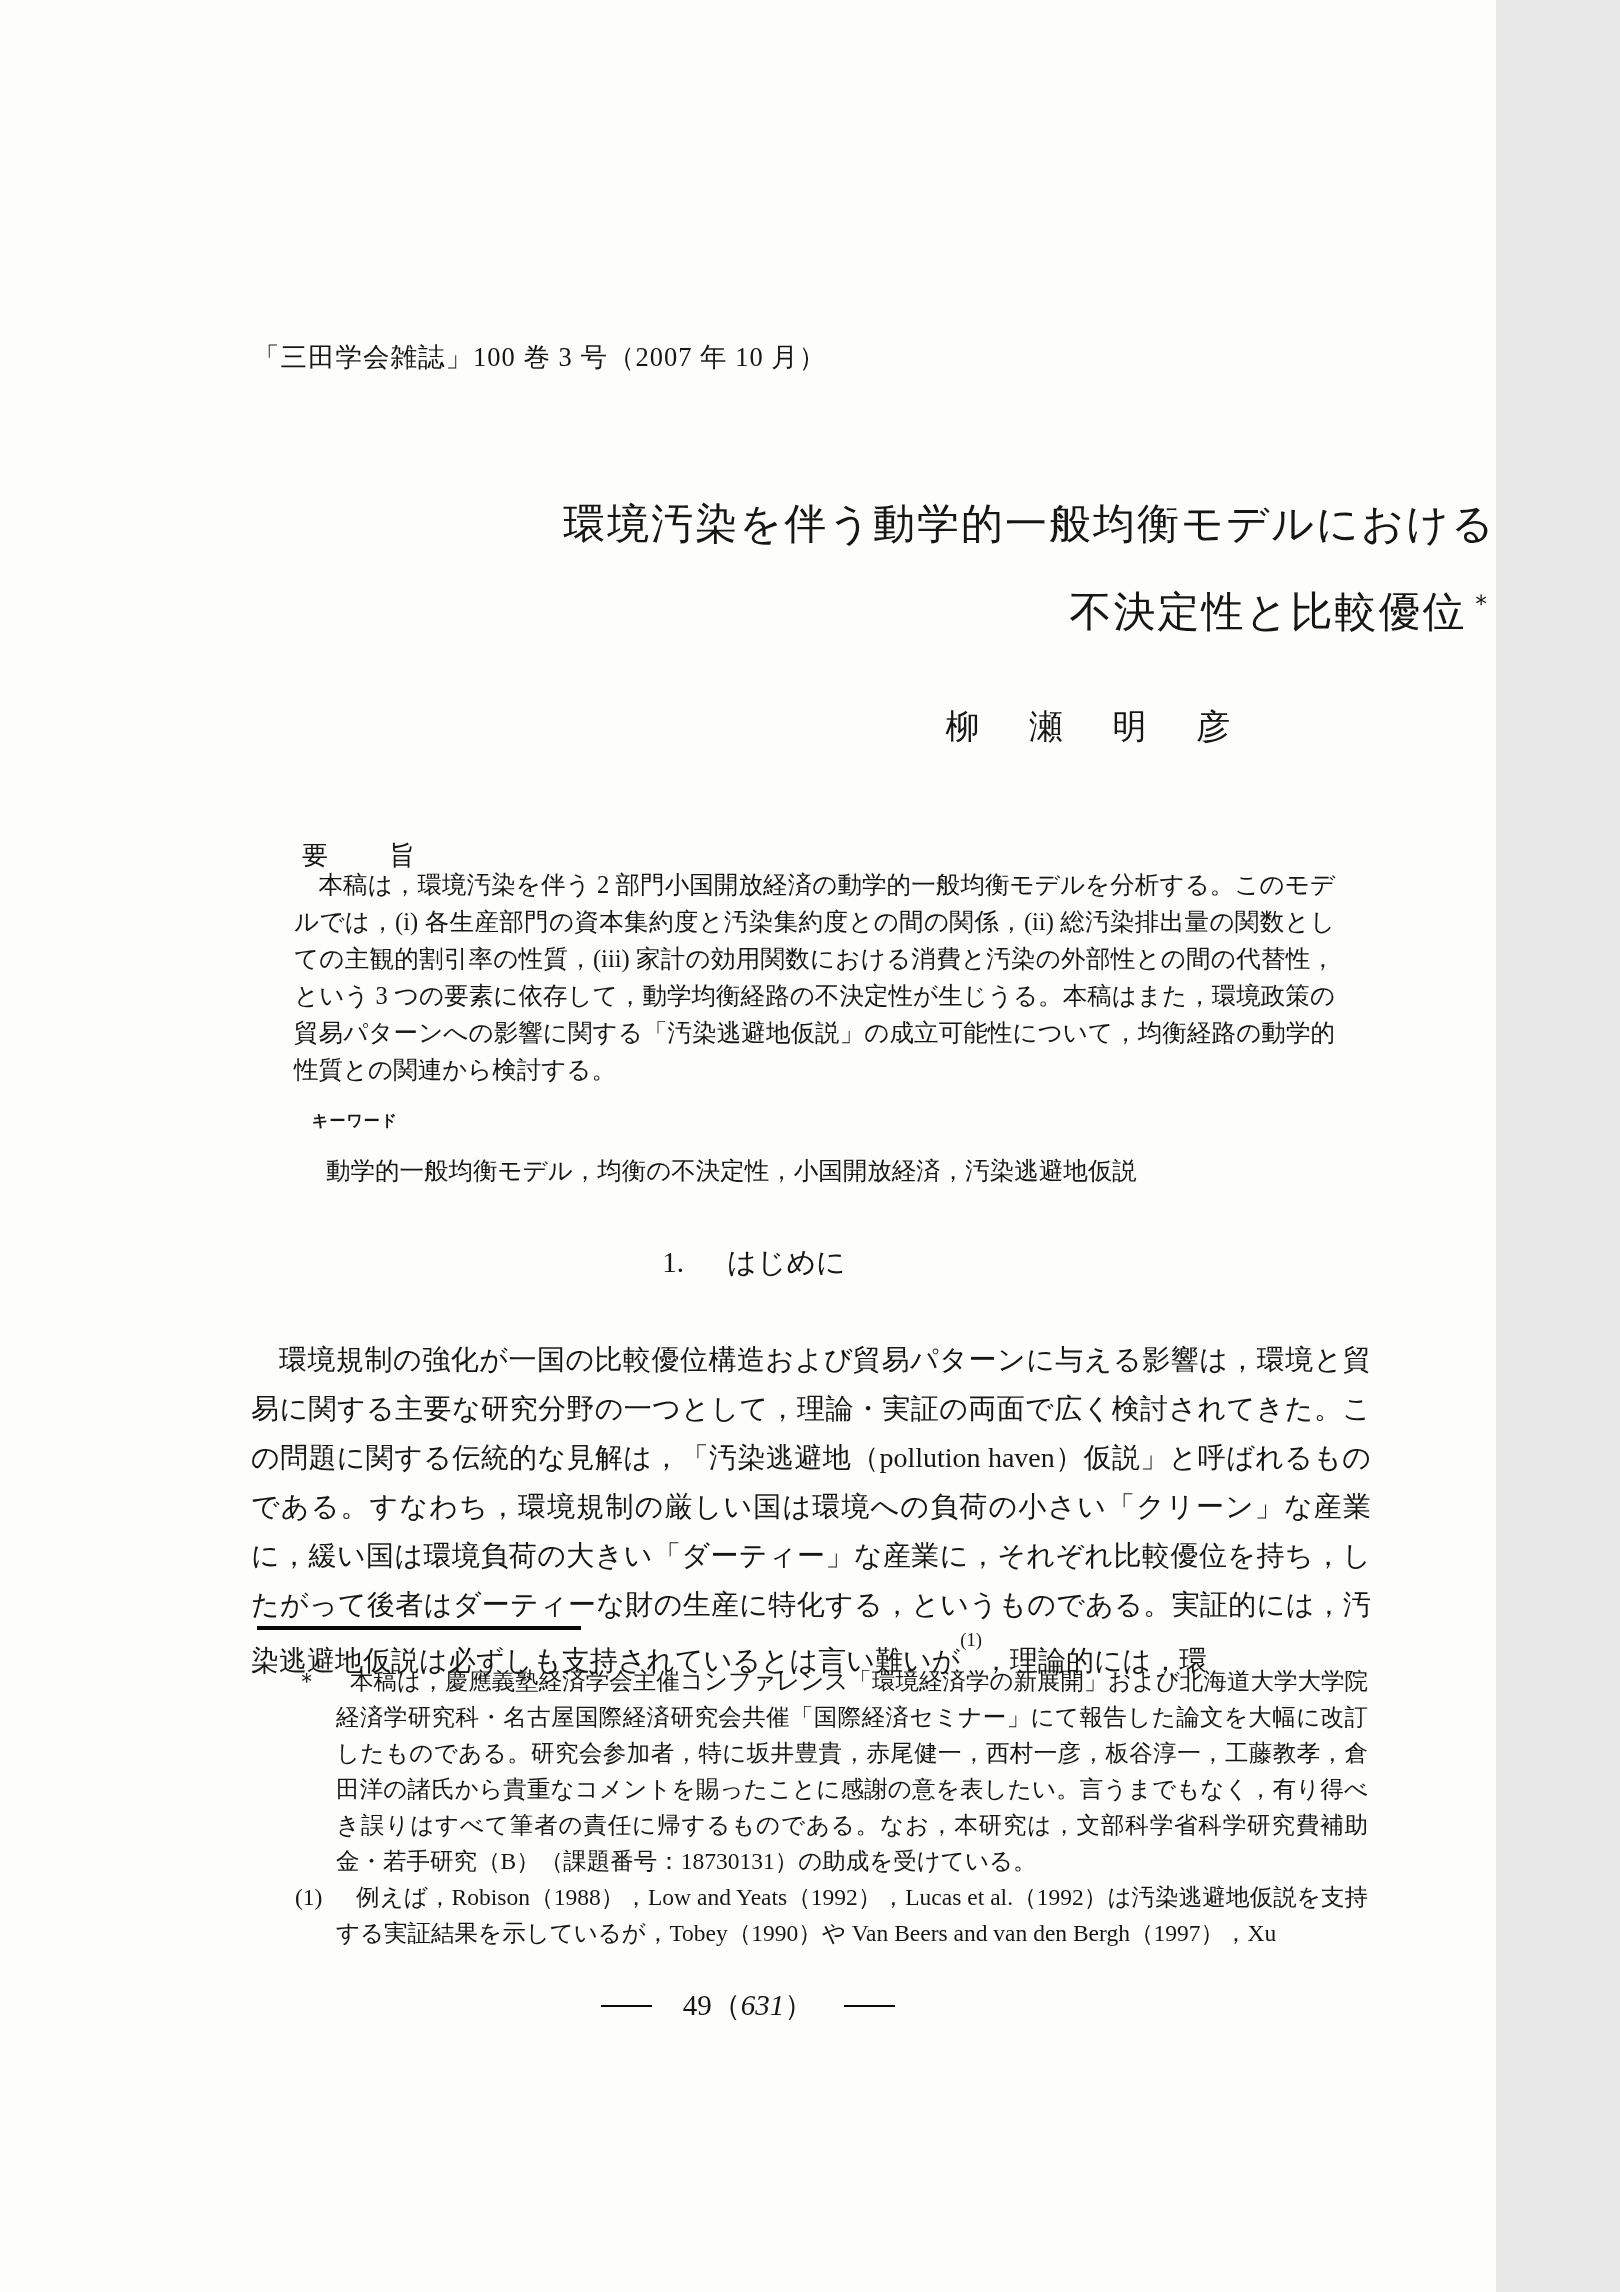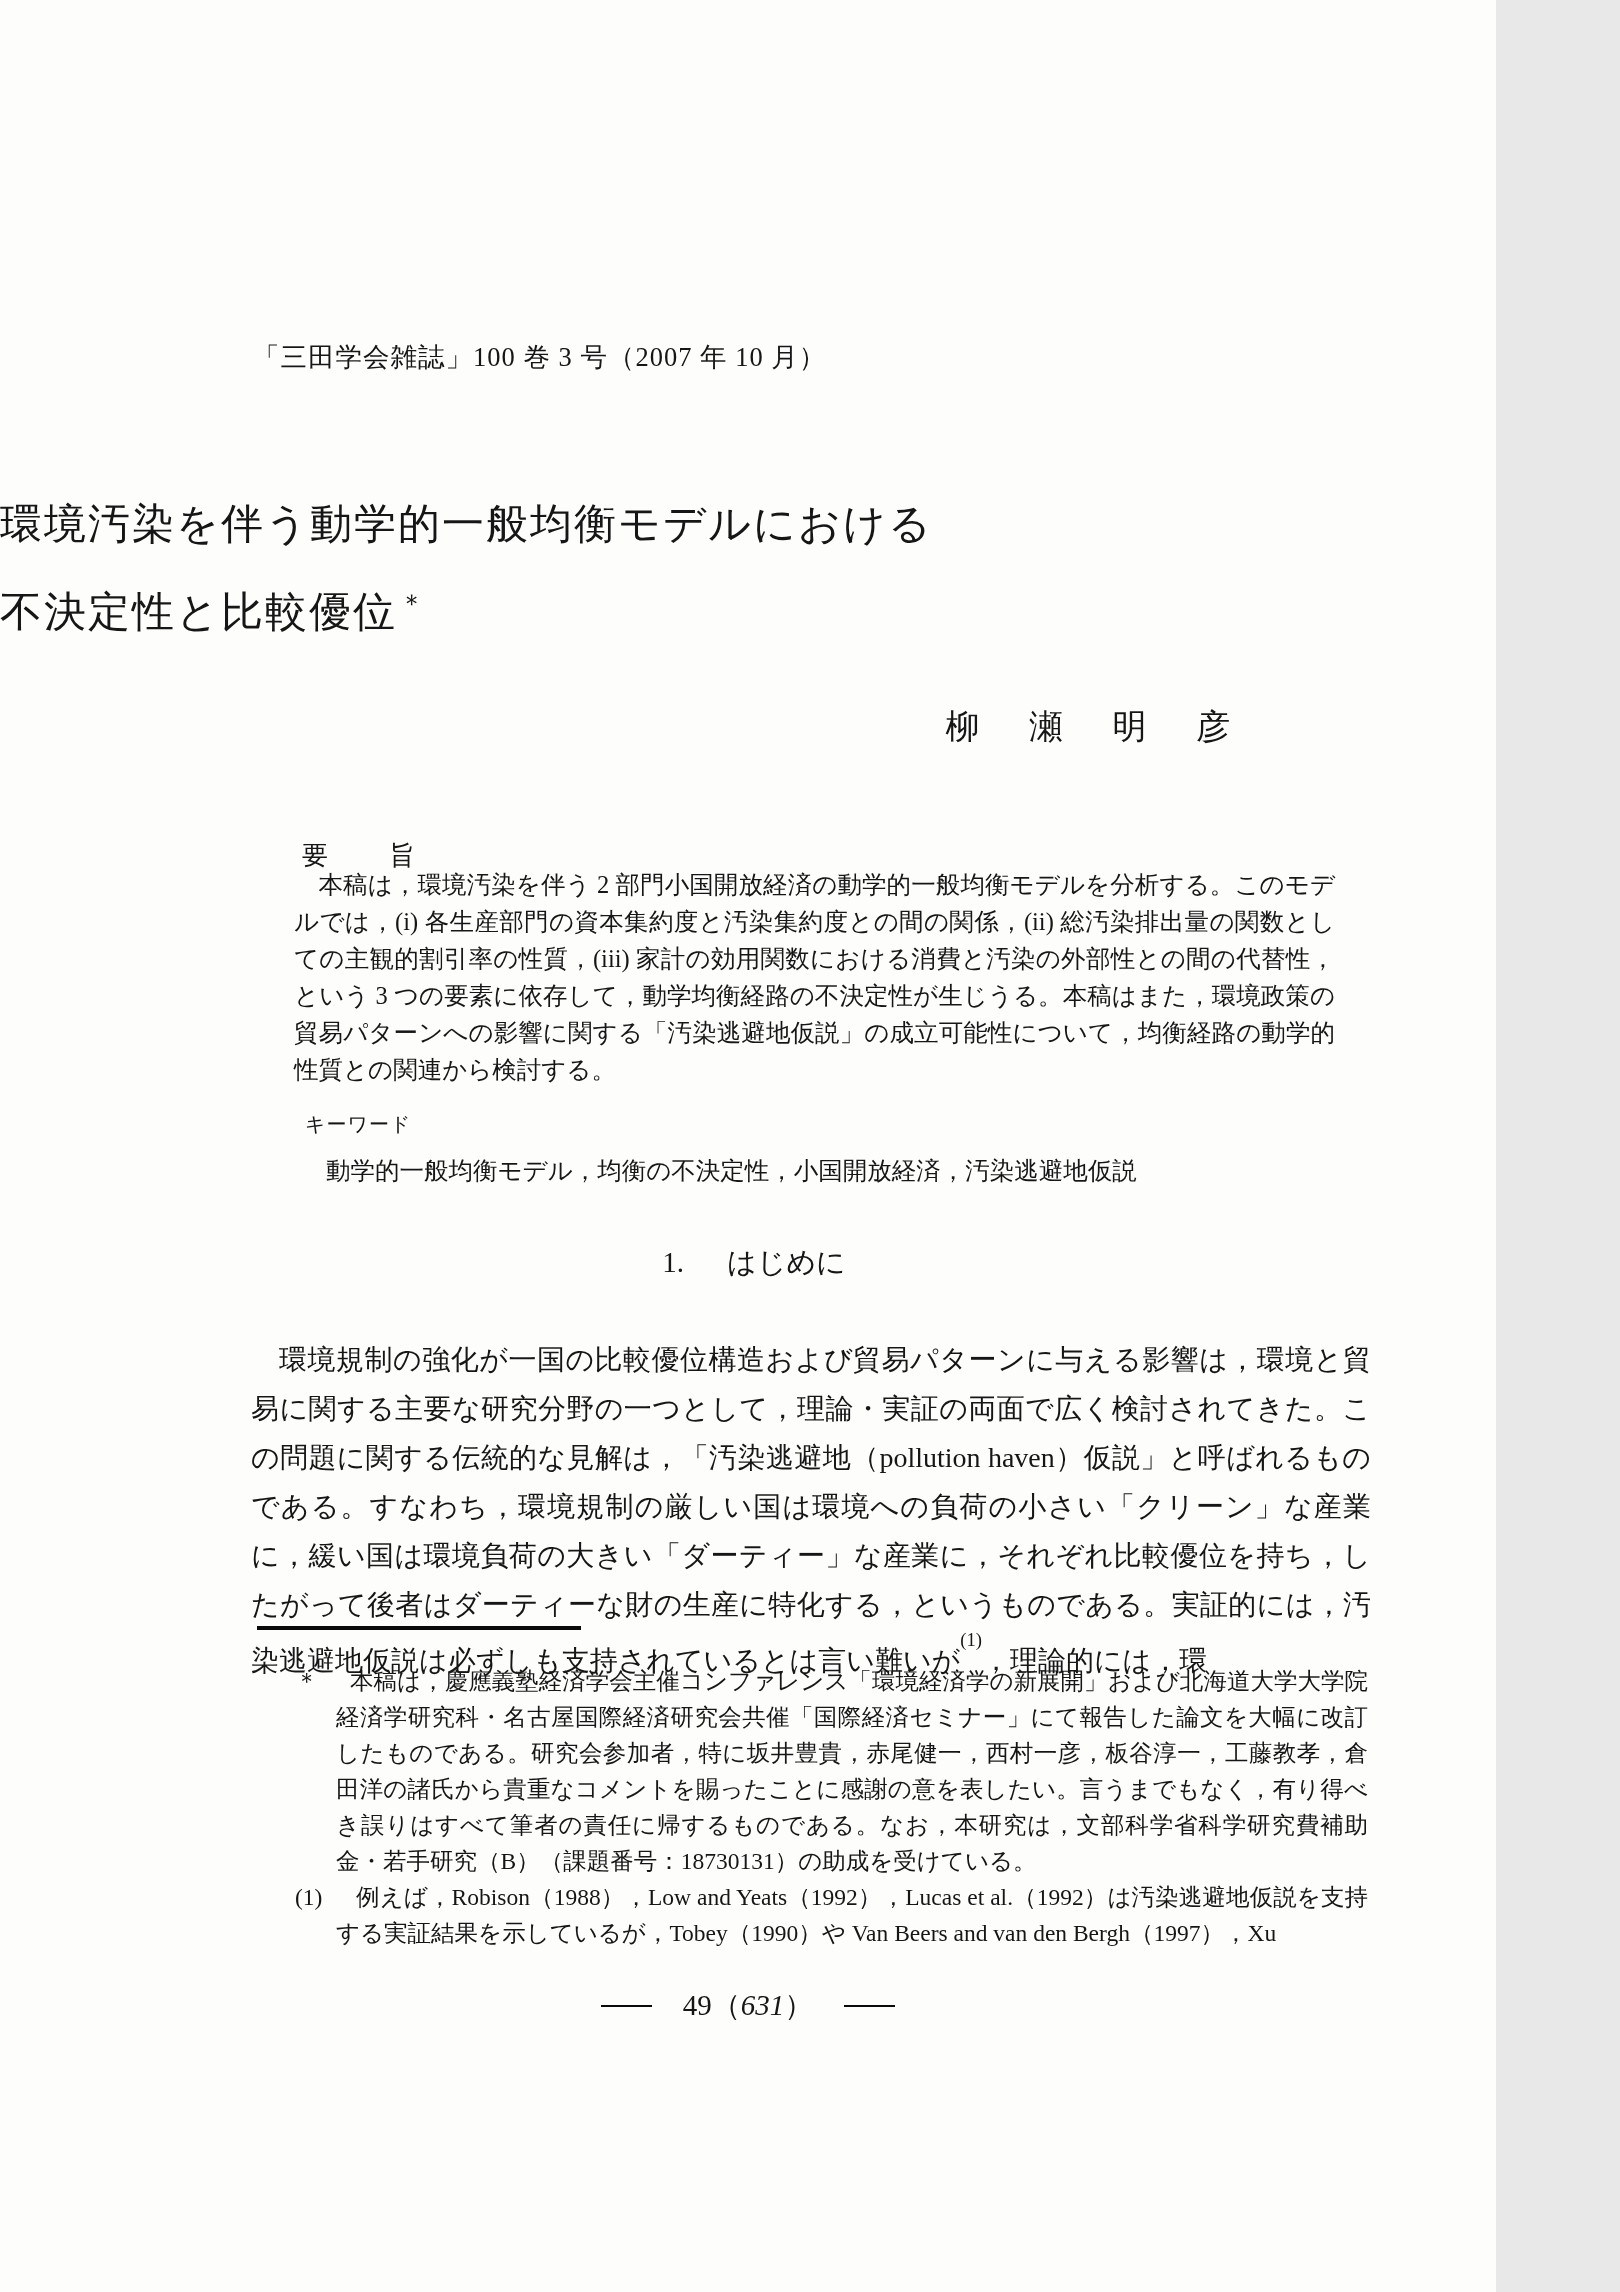--- a/index.html
+++ b/index.html
@@ -10,39 +10,39 @@
     font-family:"Liberation Serif","DejaVu Serif",serif;
     color:#161616;
     overflow:hidden;
   }
   .journal-line{
     position:absolute;left:253px;top:339px;
     font-size:26.5px;letter-spacing:1px;white-space:nowrap;
   }
   .title-block{
     position:absolute;left:0;right:0;top:484px;
-    text-align:left;font-size:42px;line-height:80px;
+    text-align:right;font-size:42px;line-height:80px;
     letter-spacing:2px;
   }
   .title-asterisk{font-size:25.5px;vertical-align:13.7px;margin-left:2px;}
   .author-line{
     position:absolute;right:258px;top:704px;
     font-size:34px;letter-spacing:7.8px;white-space:nowrap;
   }
   .abstract-heading{
     position:absolute;left:302px;top:829px;font-size:26px;margin-top:9px;
   }
   .abstract-heading .label-2{margin-left:61px;}
   .abstract-body{
     position:absolute;left:294px;top:866px;width:1041px;
     font-size:24.5px;line-height:37px;text-align:justify;
     text-indent:24.5px;
   }
   .keywords-heading{
-    position:absolute;left:305px;top:1111px;font-size:20px;letter-spacing:1px;
+    position:absolute;left:312px;top:1111px;font-size:16px;letter-spacing:1px;font-weight:bold;
   }
   .keywords-text{
     position:absolute;left:326px;top:1154px;font-size:24.5px;white-space:nowrap;
   }
   .section-heading{
     position:absolute;left:0;right:0;top:1243px;
     text-align:center;font-size:29px;margin-left:12px;
   }
   .section-gap{display:inline-block;width:43px;}
   .body-text{

